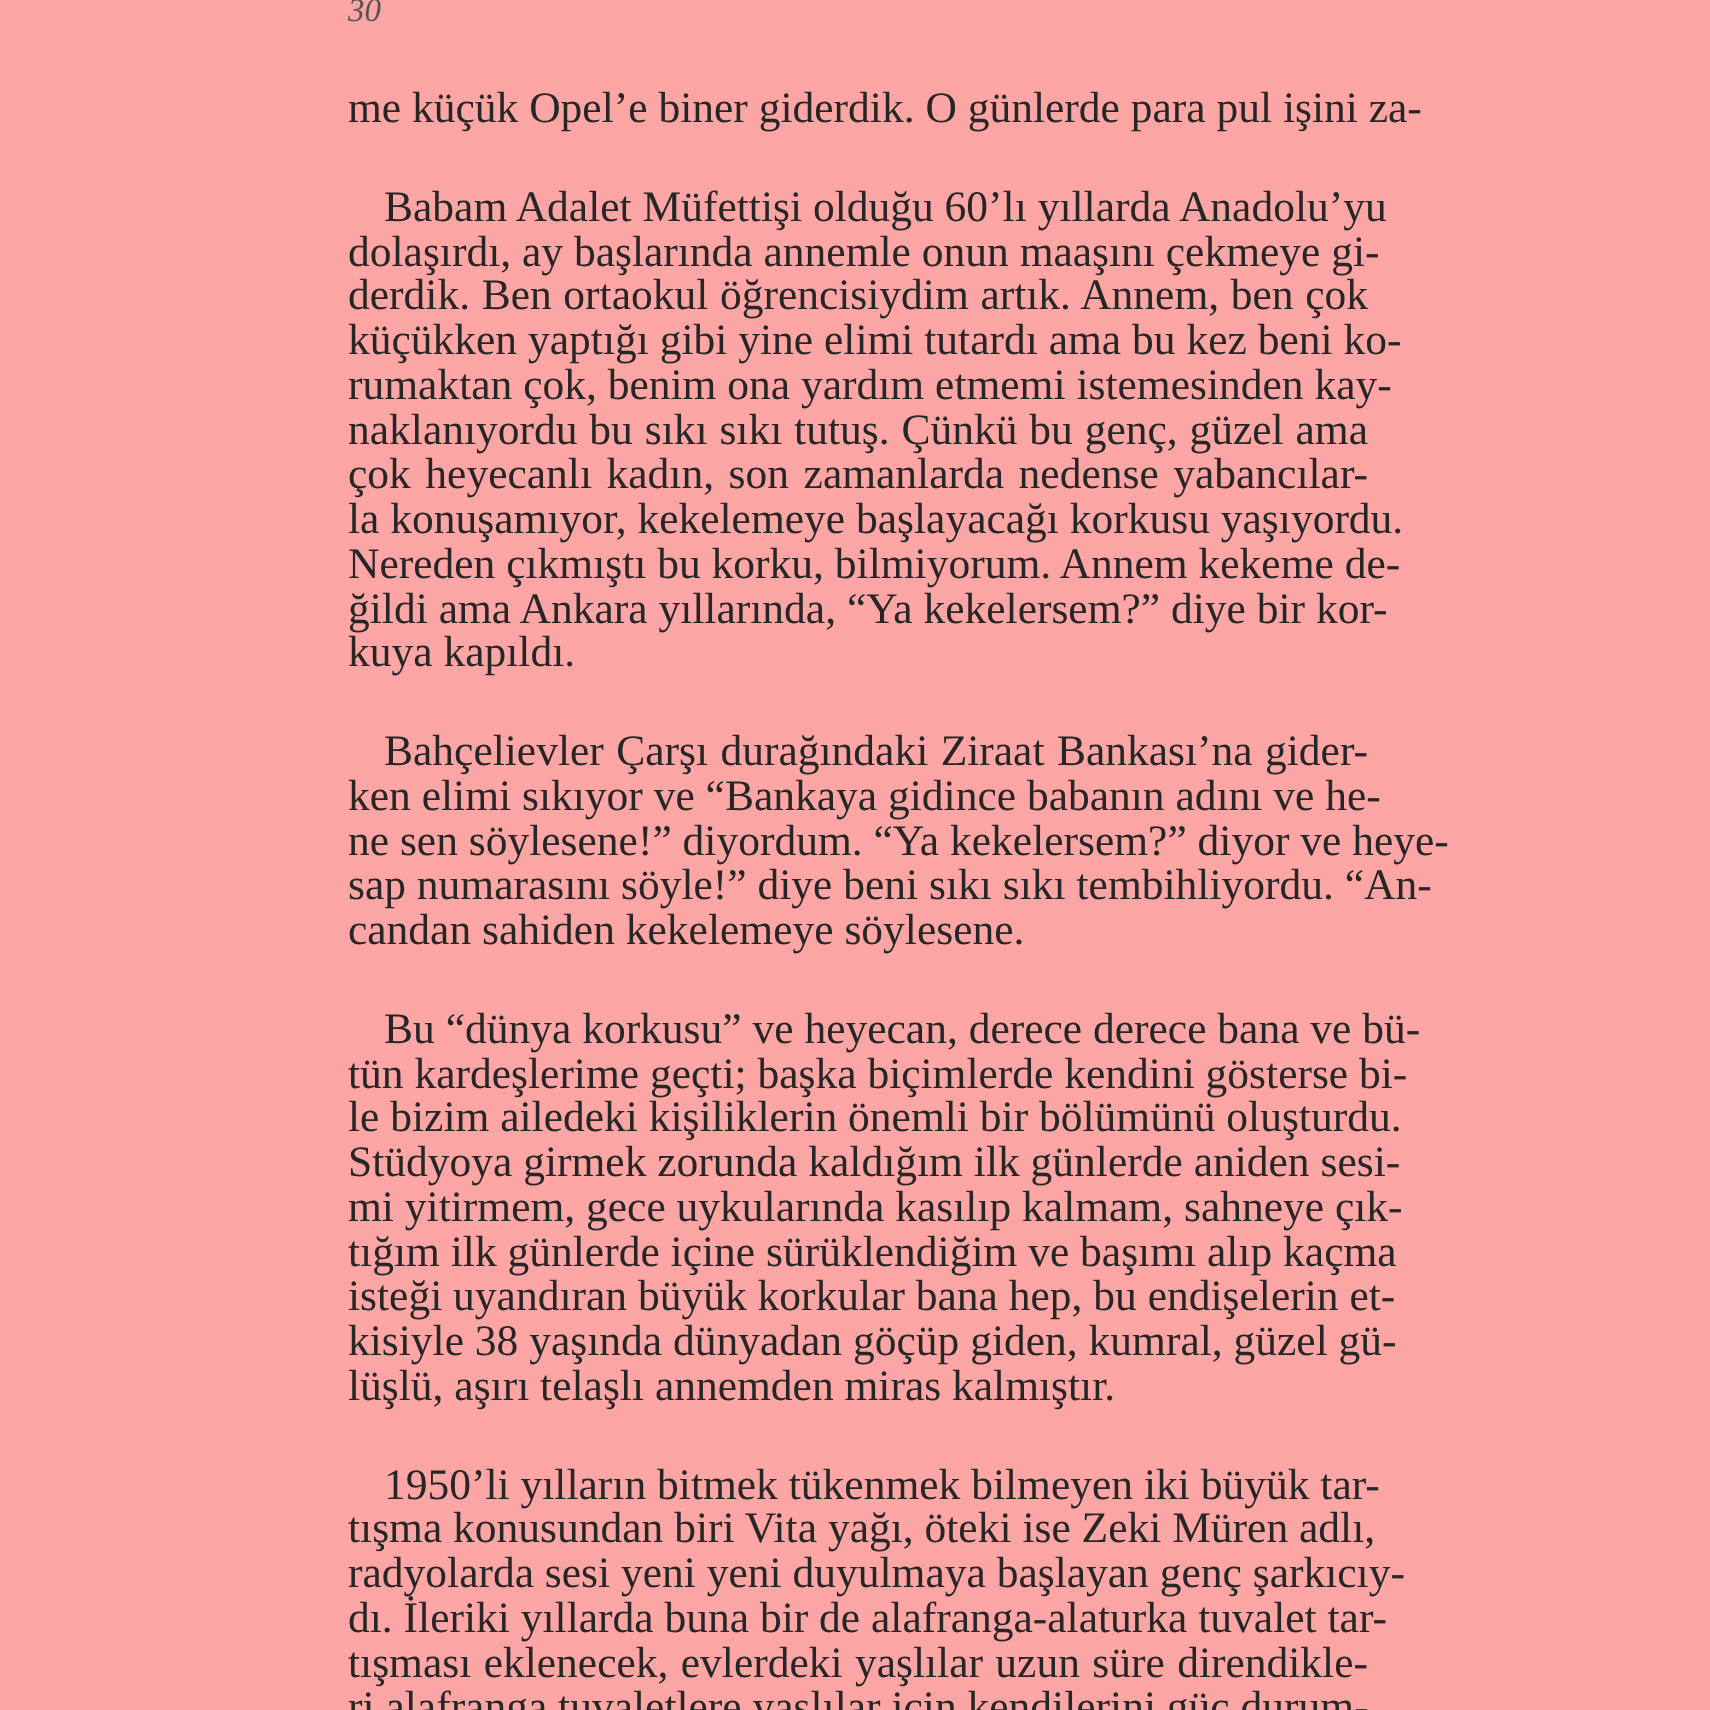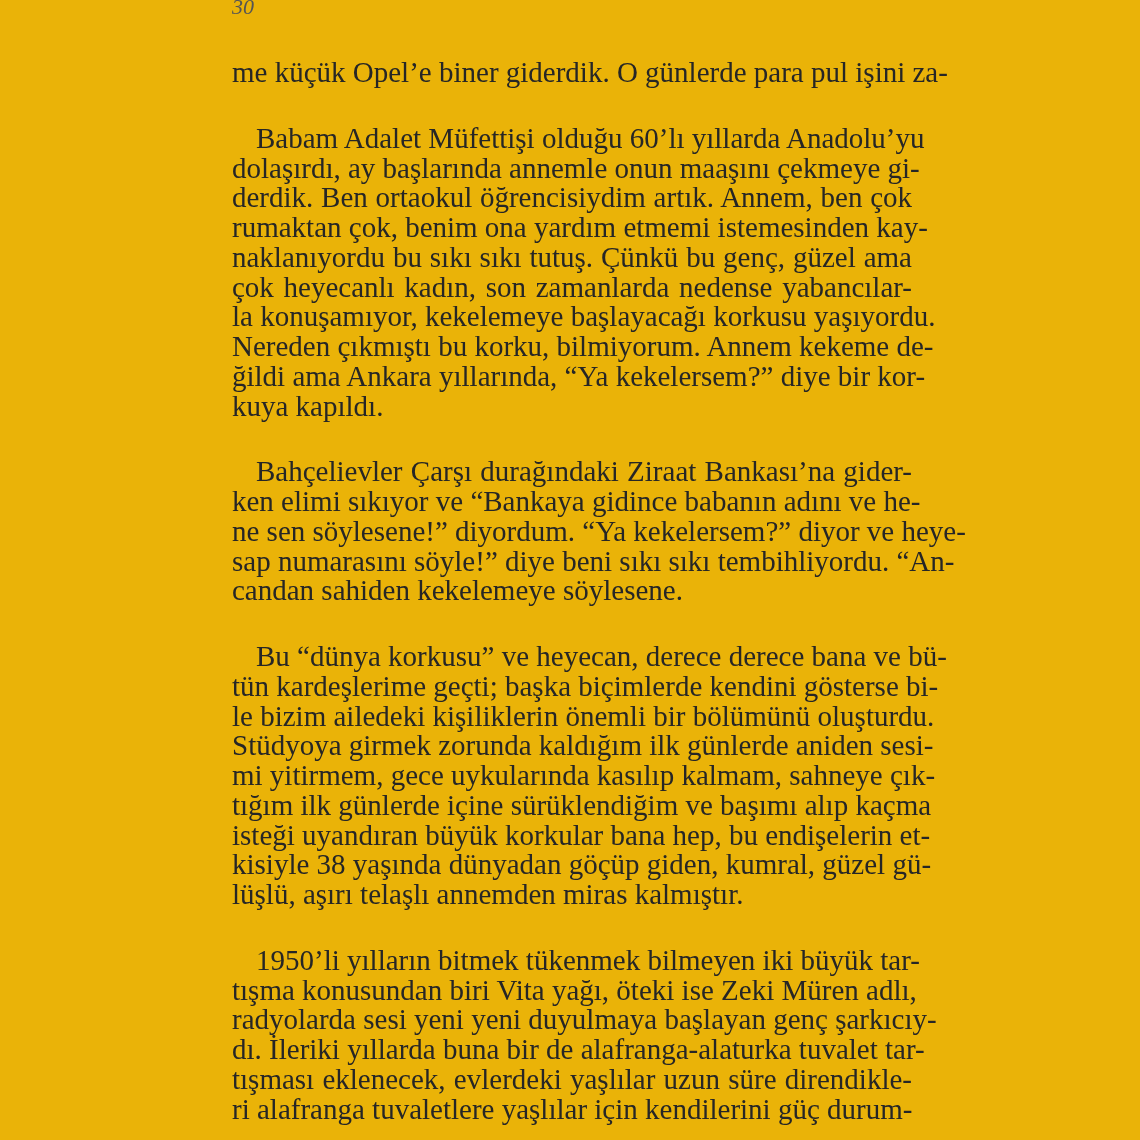--- a/index.html
+++ b/index.html
@@ -14,21 +14,21 @@
     overflow: hidden;
     font-family: "DejaVu Serif", "Liberation Serif", serif;
     color: #2a2a2a;
   }
   .page {
     position: absolute;
     left: 0;
     top: 0;
     width: 1140px;
     height: 1140px;
-    background: #eab308;
+    background: #fca5a5;
   }
   .page-number {
     position: absolute;
     left: 232px;
     top: -6px;
     font-family: "Liberation Serif", serif;
     font-style: italic;
     font-size: 22px;
     color: #555;
     letter-spacing: 0px;
@@ -68,20 +68,21 @@
   <div class="text-block">
 
     <div>
       <span class="line">me küçük Opel’e biner giderdik. O günlerde para pul işini za-</span>
     </div>
 
     <div>
       <span class="line indent">Babam Adalet Müfettişi olduğu 60’lı yıllarda Anadolu’yu</span>
       <span class="line">dolaşırdı, ay başlarında annemle onun maaşını çekmeye gi-</span>
       <span class="line">derdik. Ben ortaokul öğrencisiydim artık. Annem, ben çok</span>
+      <span class="line">küçükken yaptığı gibi yine elimi tutardı ama bu kez beni ko-</span>
       <span class="line">rumaktan çok, benim ona yardım etmemi istemesinden kay-</span>
       <span class="line">naklanıyordu bu sıkı sıkı tutuş. Çünkü bu genç, güzel ama</span>
       <span class="line">çok heyecanlı kadın, son zamanlarda nedense yabancılar-</span>
       <span class="line">la konuşamıyor, kekelemeye başlayacağı korkusu yaşıyordu.</span>
       <span class="line">Nereden çıkmıştı bu korku, bilmiyorum. Annem kekeme de-</span>
       <span class="line">ğildi ama Ankara yıllarında, “Ya kekelersem?” diye bir kor-</span>
       <span class="line last">kuya kapıldı.</span>
     </div>
 
     <div>

